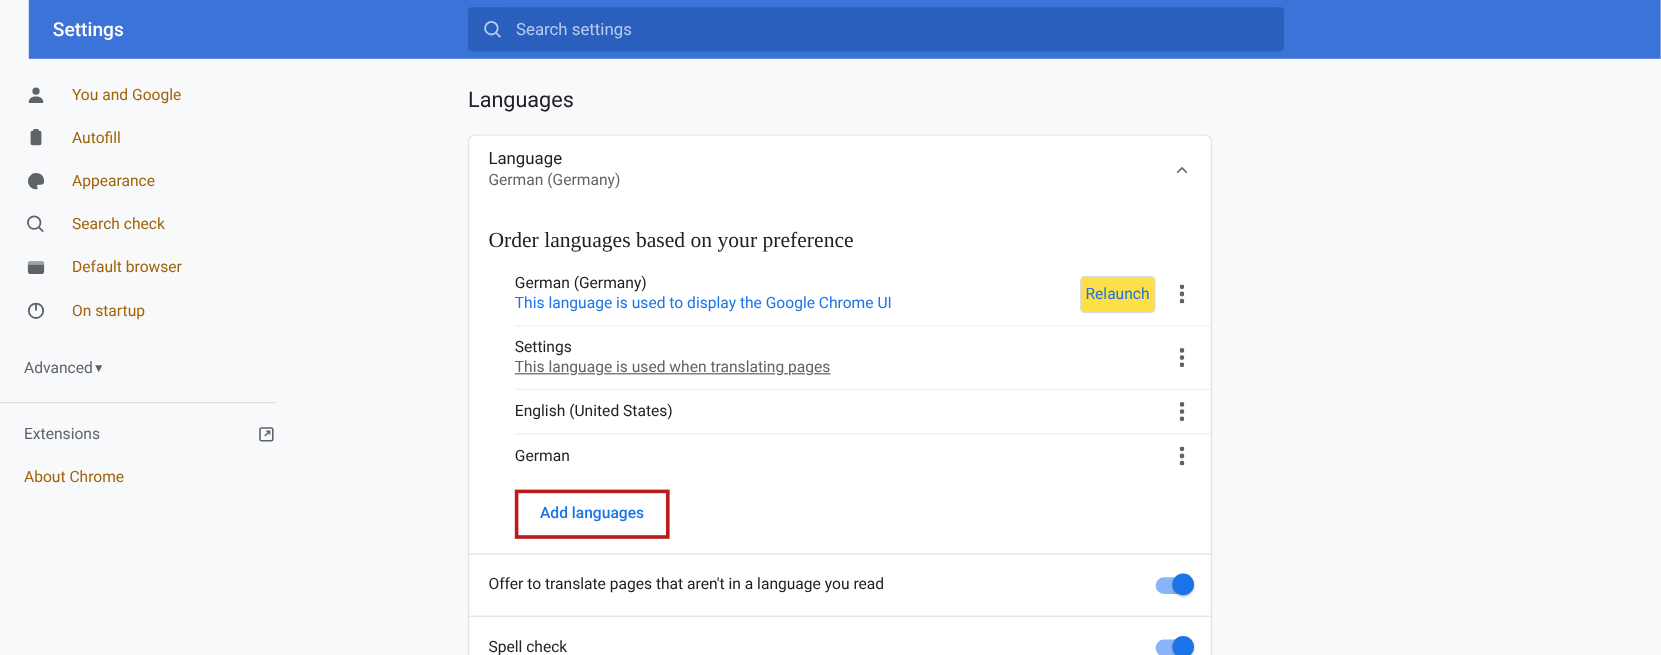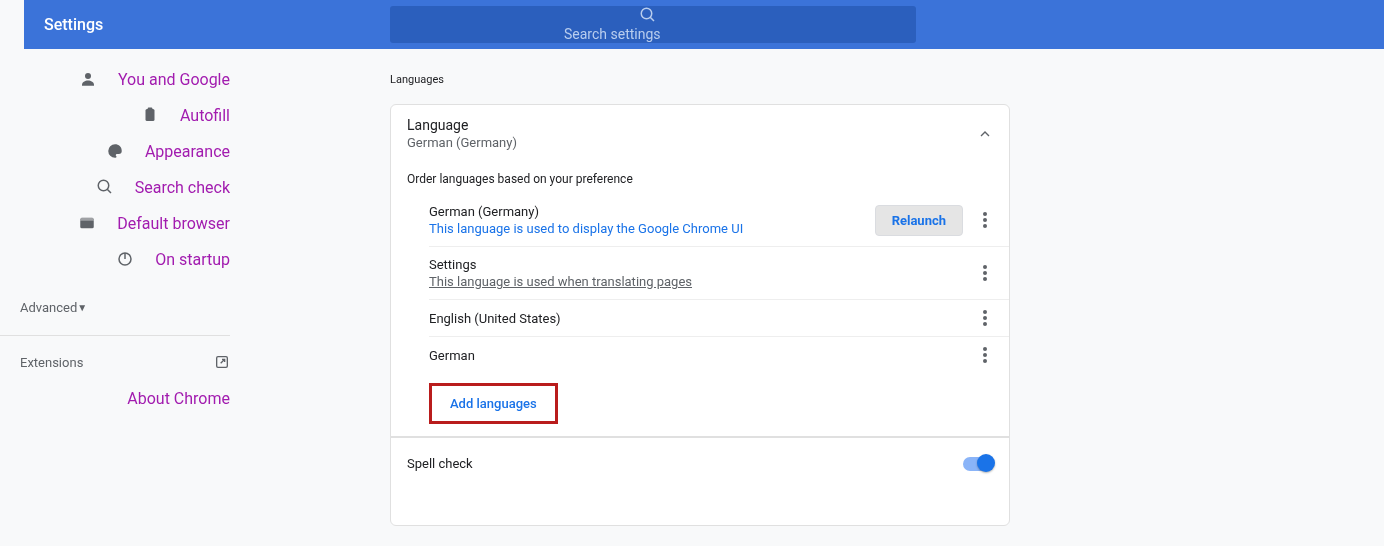--- a/index.html
+++ b/index.html
@@ -12,50 +12,48 @@
     padding: 0 20px;
     margin-left: 24px;
   }
   .header-title { color: #fff; font-size: 16px; font-weight: 500; }
   .searchbar {
     margin-left: auto;
     margin-right: auto;
     position: absolute;
     left: 390px;
     top: 6px;
-    width: 526px;
+    width: 680px;
     height: 37px;
     background: #2b5fbd;
     border-radius: 3px;
     display: flex;
     align-items: center;
     padding: 0 12px;
-    flex-direction: column;
   }
   .search-icon { color: #b8cdee; margin-right: 10px; }
   .search-input {
     background: transparent;
     border: none;
     outline: none;
     color: #fff;
     font-size: 14px;
     flex: 1;
   }
   .search-input::placeholder { color: #b8cdee; }
   .layout { display: flex; }
   .sidebar { width: 250px; padding-top: 12px; }
   .sidebar-item {
     display: flex;
     align-items: center;
     height: 36px;
     padding: 0 20px;
-    color: #a21caf;
-    font-size: 16px;
-    cursor: pointer;
-    justify-content: flex-end;
+    color: #a16207;
+    font-size: 13px;
+    cursor: pointer;
   }
   .sidebar-item .icon { width: 20px; margin-right: 20px; display: flex; align-items: center; justify-content: center; }
   .advanced {
     display: flex;
     align-items: center;
     height: 40px;
     padding: 0 20px;
     color: #5f6368;
     font-size: 13px;
     justify-content: flex-start;
@@ -67,61 +65,60 @@
     display: flex;
     align-items: center;
     justify-content: space-between;
     height: 36px;
     padding: 0 20px;
     color: #5f6368;
     font-size: 13px;
     cursor: pointer;
   }
   .content { flex: 1; padding: 24px 0 0 140px; }
-  .section-title { color: #202124; font-size: 11px; margin-bottom: 18px; }
+  .section-title { color: #202124; font-size: 18px; margin-bottom: 18px; }
   .card {
     background: #fff;
     border: 1px solid #e0e0e0;
     border-radius: 6px;
     width: 620px;
   }
   .card-header {
     padding: 12px 16px;
     display: flex;
     align-items: center;
     justify-content: space-between;
     cursor: pointer;
   }
   .card-header .titles .t1 { color: #202124; font-size: 14px; }
   .card-header .titles .t2 { color: #5f6368; font-size: 13px; margin-top: 2px; }
   .chevron-up { color: #5f6368; }
-  .order-text { padding: 0 16px 8px 16px; color: #202124; font-size: 12px; margin-top: 10px; }
+  .order-text { padding: 0 16px 8px 16px; color: #202124; font-size: 18px; margin-top: 20px; font-family: Liberation Serif, serif; }
   .lang-list { padding: 0 0 0 38px; }
   .lang-row {
     display: flex;
     align-items: center;
     padding: 10px 16px 10px 0;
     border-bottom: 1px solid #eee;
   }
   .lang-row:last-of-type { border-bottom: none; }
   .lang-text { flex: 1; }
   .lang-text .l1 { color: #202124; font-size: 13px; }
   .lang-text .l2 { font-size: 13px; margin-top: 2px; }
   .l2-blue { color: #1a73e8; }
   .l2-gray { color: #5f6368; text-decoration: underline; }
   .relaunch-btn {
     border: 1px solid #dadce0;
-    background: #e5e5e5;
+    background: #fde047;
     color: #1a73e8;
     font-size: 13px;
-    padding: 7px 16px;
+    padding: 7px 4px;
     border-radius: 4px;
     margin-right: 14px;
     cursor: pointer;
-    font-weight: bold;
   }
   .more { color: #5f6368; cursor: pointer; padding: 0 6px; }
   .add-lang-wrap { padding: 10px 0 12px 38px; }
   .add-lang {
     display: inline-block;
     border: 3px solid #b91c1c;
     color: #1a73e8;
     font-size: 13px;
     font-weight: 500;
     padding: 10px 18px;
@@ -306,20 +303,24 @@
               </svg>
             </span>
         </div>
       </div>
 
       <div class="add-lang-wrap">
         <span class="add-lang">Add languages</span>
       </div>
 
       <div class="card-divider"></div>
+      <div class="setting-row">
+        <div class="label">Offer to translate pages that aren't in a language you read</div>
+        <div class="toggle"></div>
+      </div>
 
       <div class="card-divider"></div>
       <div class="setting-row">
         <div class="label">Spell check</div>
         <div class="toggle"></div>
       </div>
 
       <div class="radio-row">
         
         

